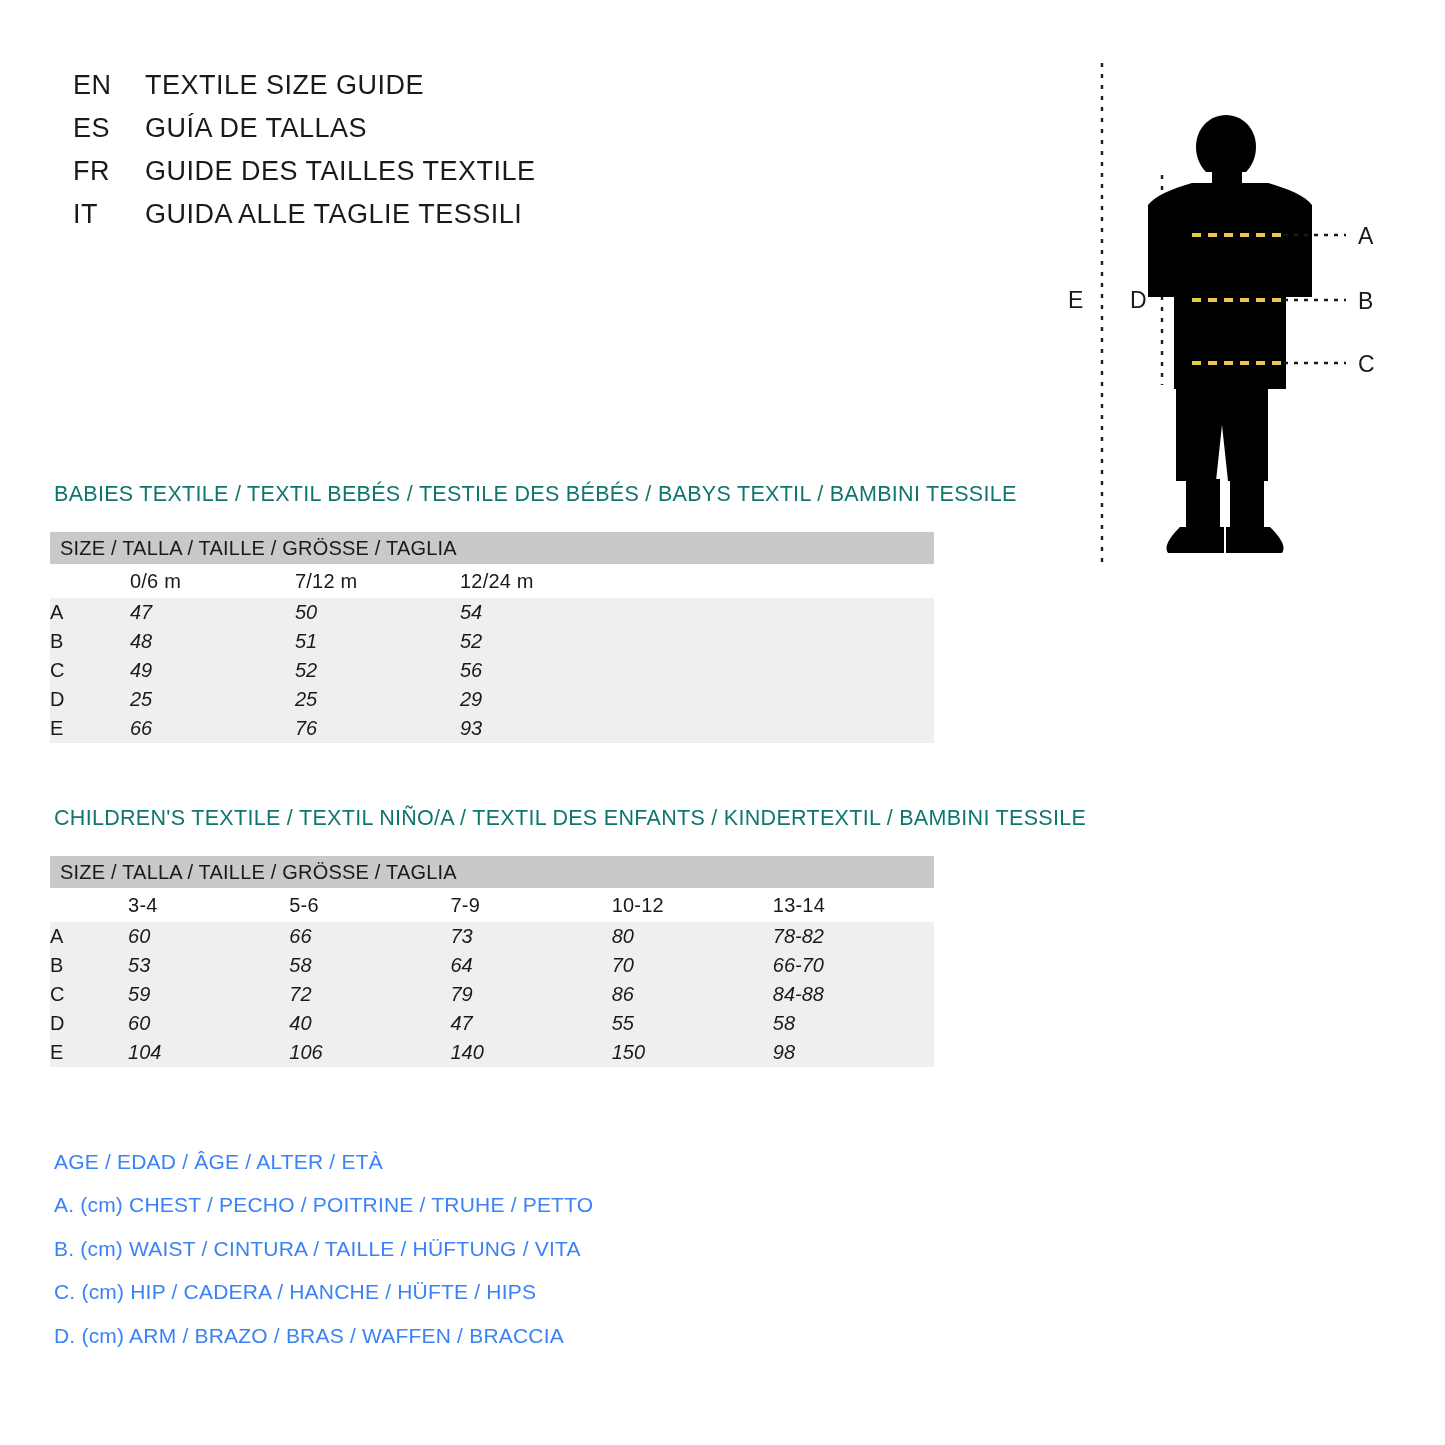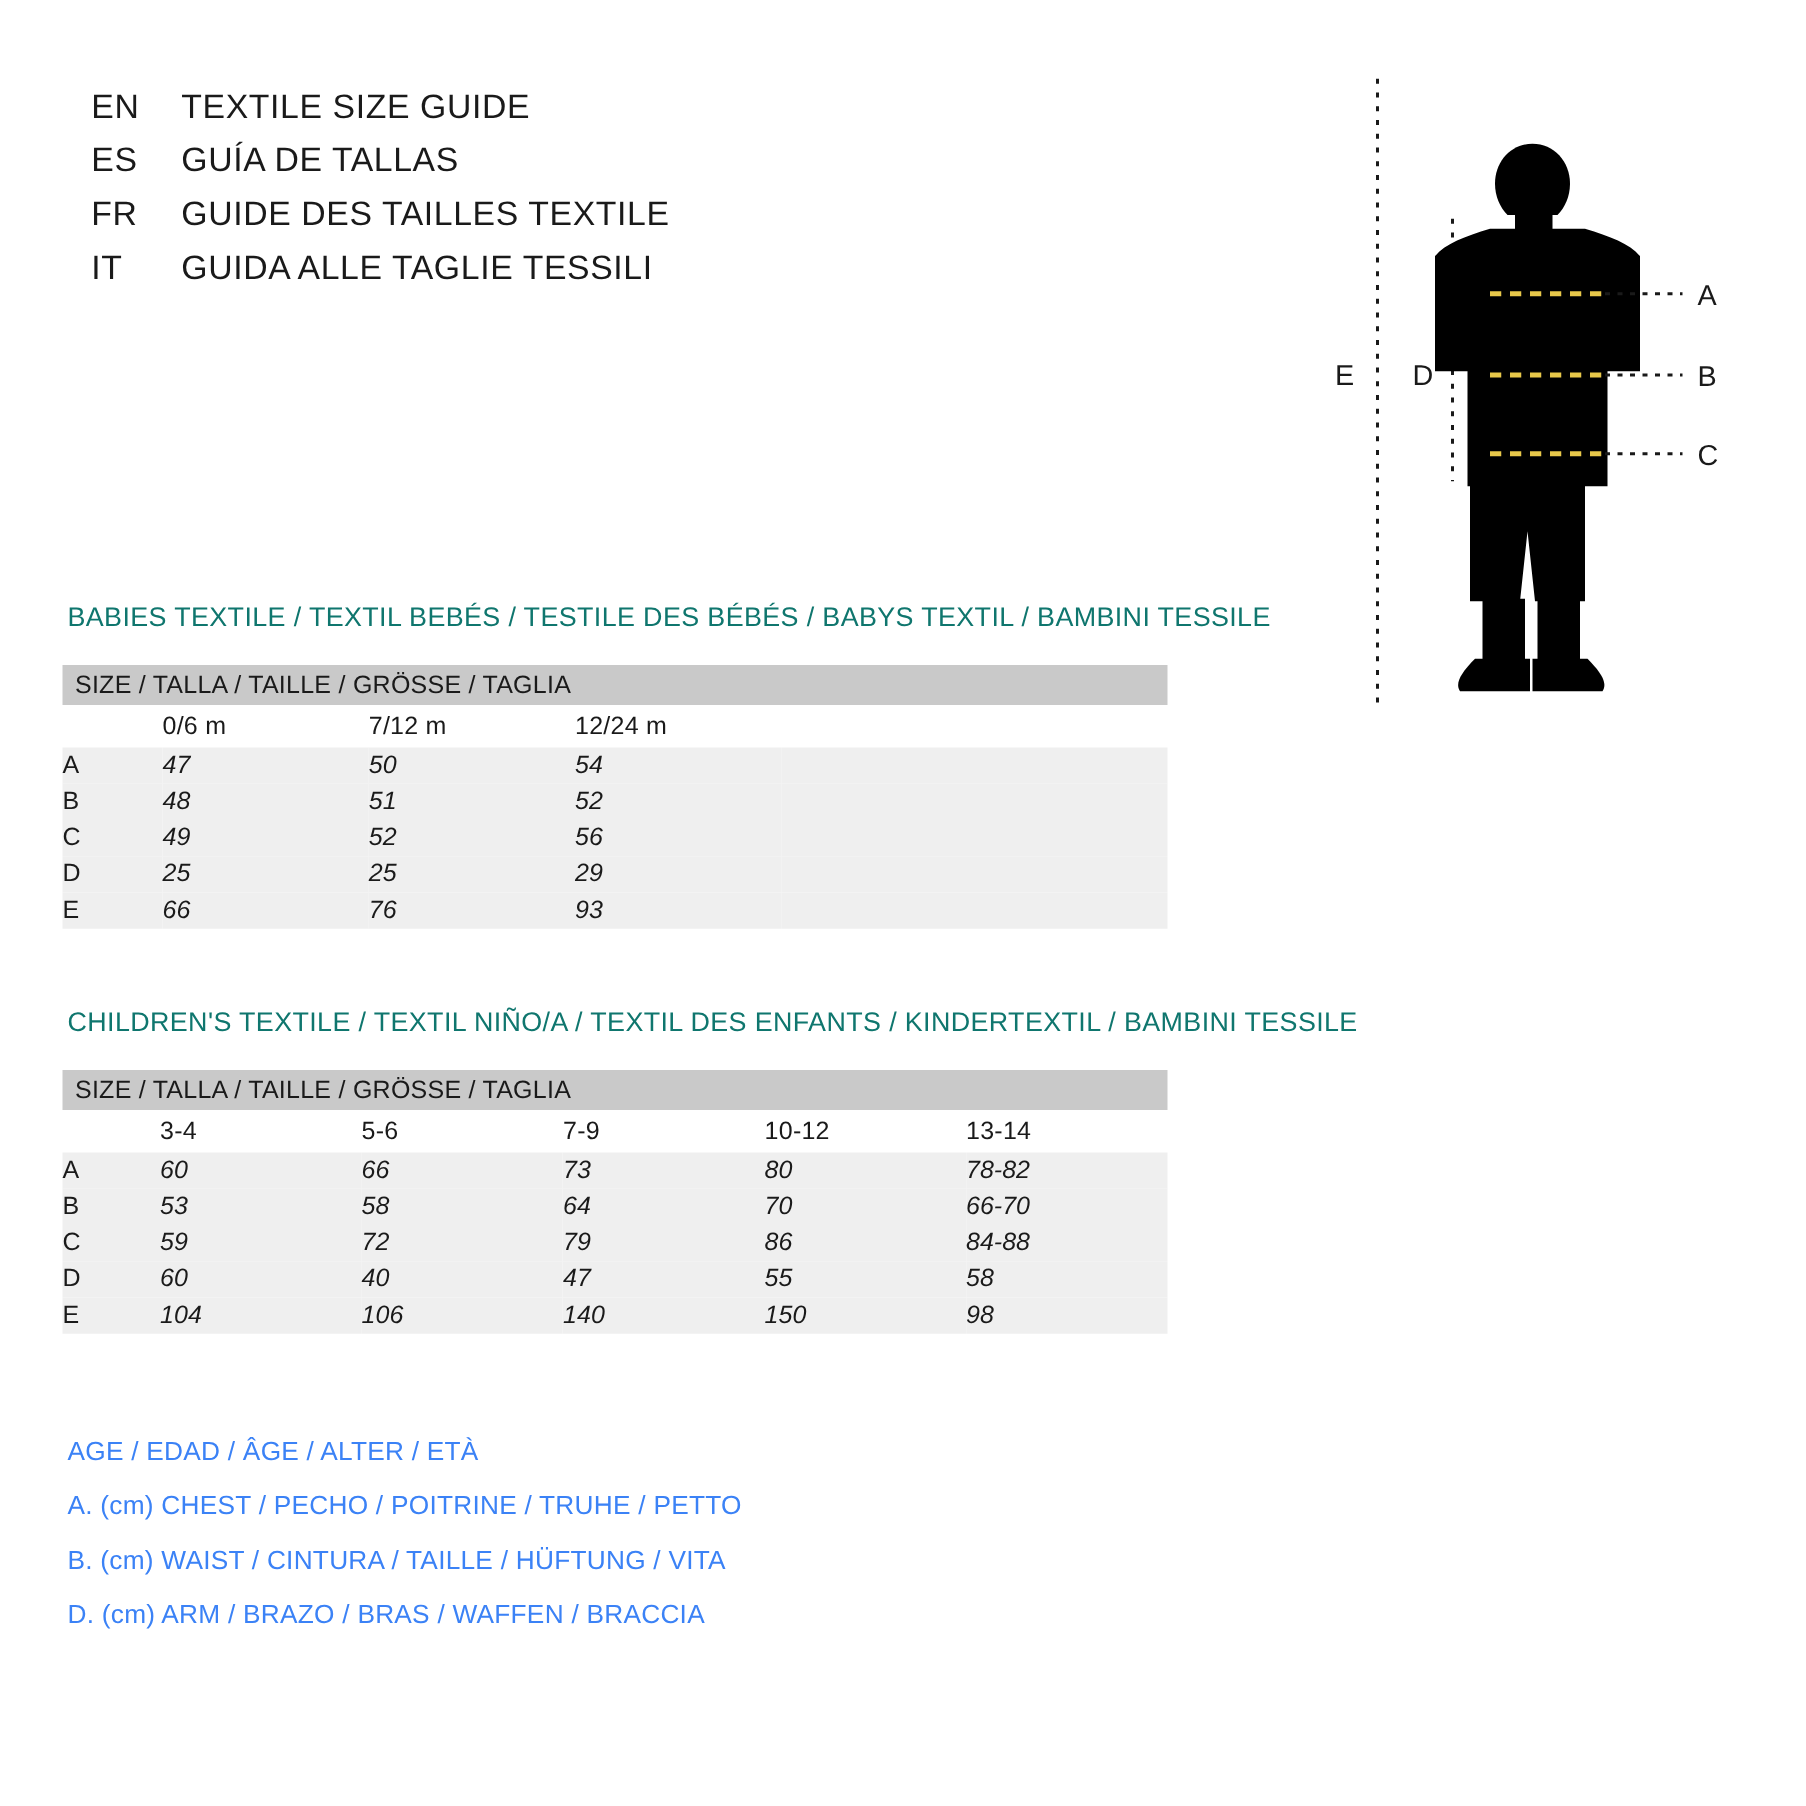--- a/index.html
+++ b/index.html
@@ -330,16 +330,17 @@
           <td class="cell">98</td>
         </tr>
       </tbody>
     </table>
   </div>
 
   <div class="legend">
     <div class="legend-line">AGE / EDAD / ÂGE / ALTER / ETÀ</div>
     <div class="legend-line">A. (cm) CHEST / PECHO / POITRINE / TRUHE / PETTO</div>
     <div class="legend-line">B. (cm) WAIST / CINTURA / TAILLE / HÜFTUNG / VITA</div>
+    <div class="legend-line">C. (cm) HIP / CADERA / HANCHE / HÜFTE / HIPS</div>
     <div class="legend-line">D. (cm) ARM / BRAZO / BRAS / WAFFEN / BRACCIA</div>
   </div>
 
 </div>
 
 </body></html>

